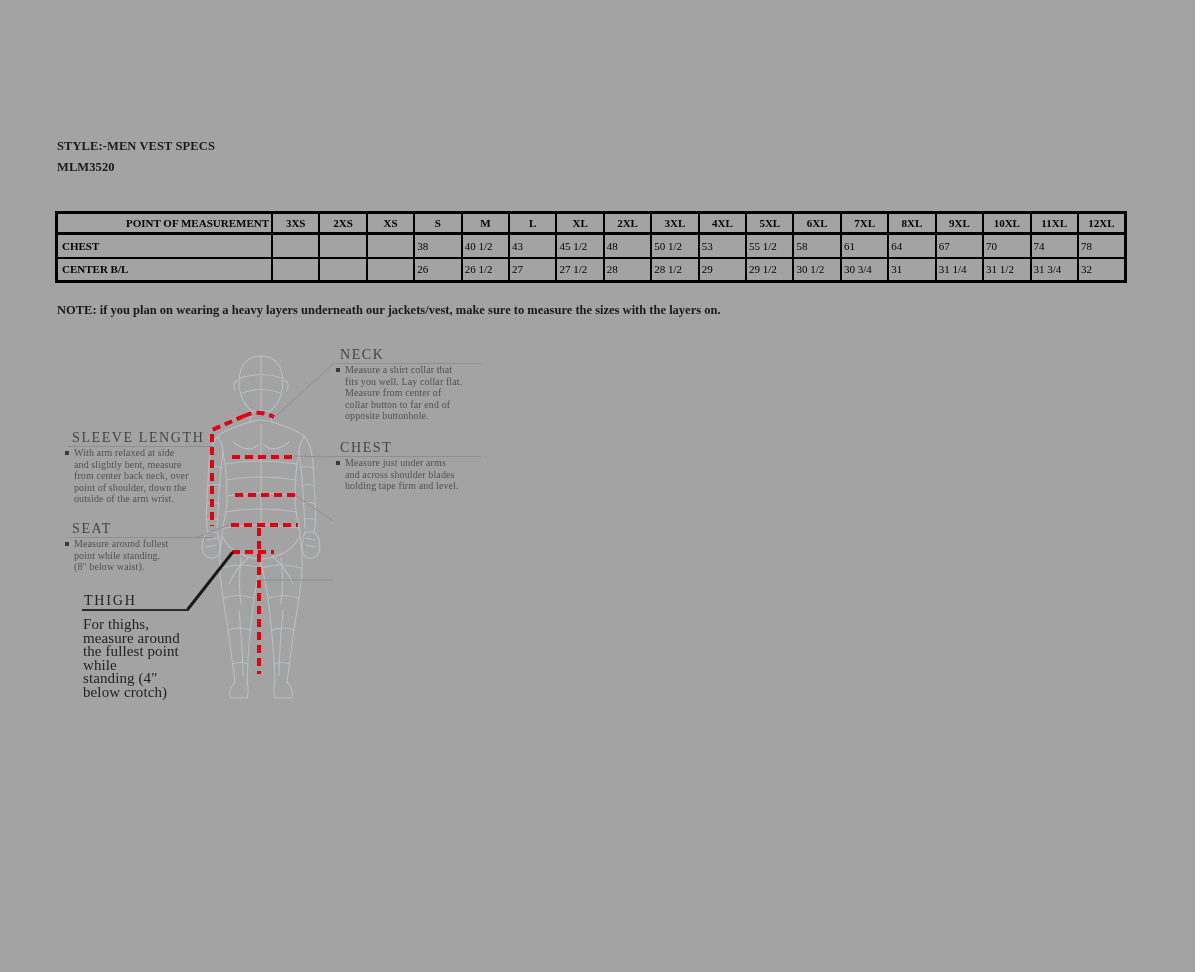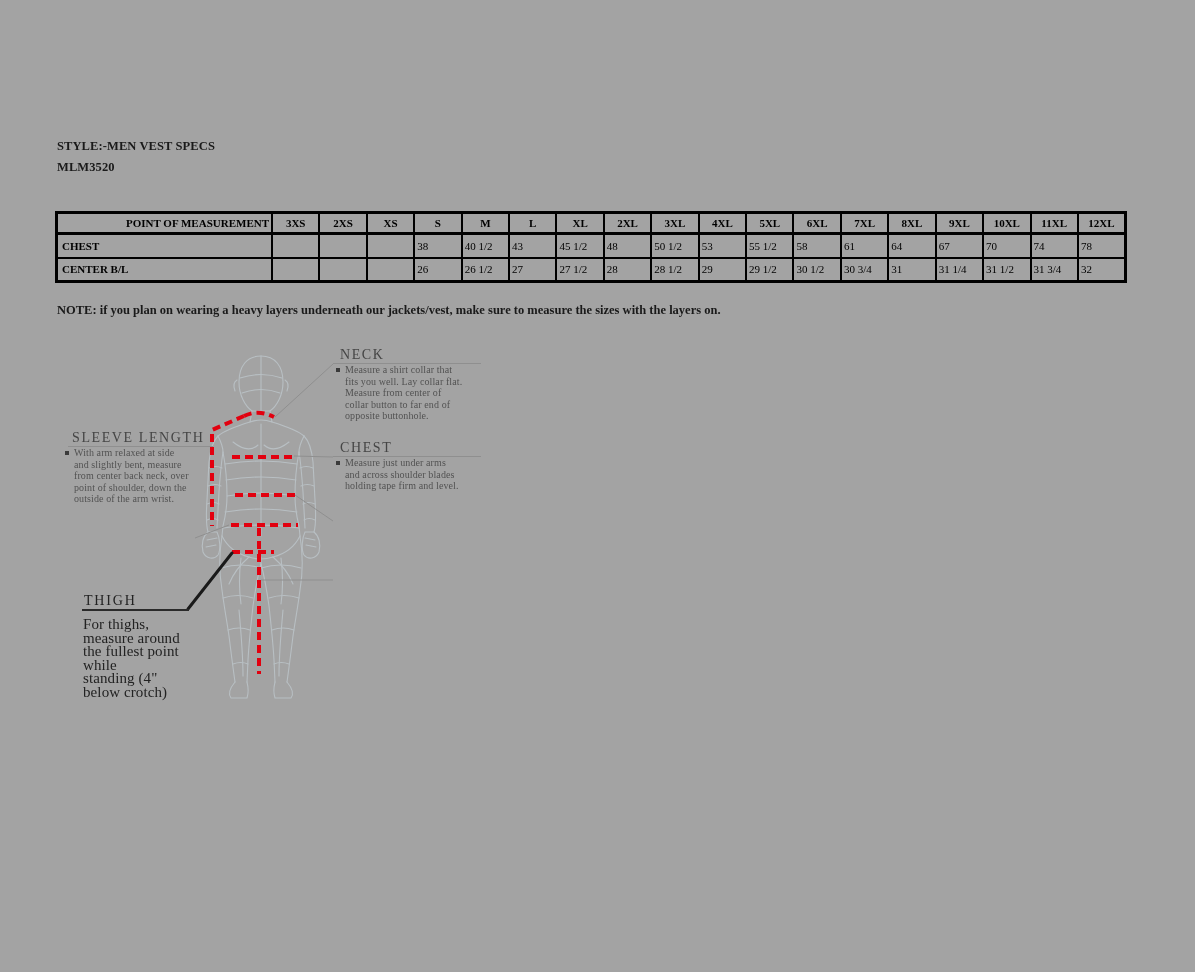--- a/index.html
+++ b/index.html
@@ -249,20 +249,29 @@
       <span class="dtitle">SLEEVE LENGTH</span>
       <div class="desc">
           <span class="bullet"></span>
           <span class="desc-text">With arm relaxed at side
 and slightly bent, measure
 from center back neck, over
 point of shoulder, down the
 outside of the arm wrist.</span>
         </div>
     </div>
+    <div class="dlabel left-col" style="top:180px">
+      <span class="dtitle">SEAT</span>
+      <div class="desc">
+          <span class="bullet"></span>
+          <span class="desc-text">Measure around fullest
+point while standing.
+(8" below waist).</span>
+        </div>
+    </div>
     <div class="dlabel thigh" style="top:252px">
       <span class="dtitle">THIGH</span>
       <div class="desc">
           <span class="desc-text">For thighs, measure around
 the fullest point while
 standing (4" below crotch)</span>
         </div>
     </div>
 
   </div>

